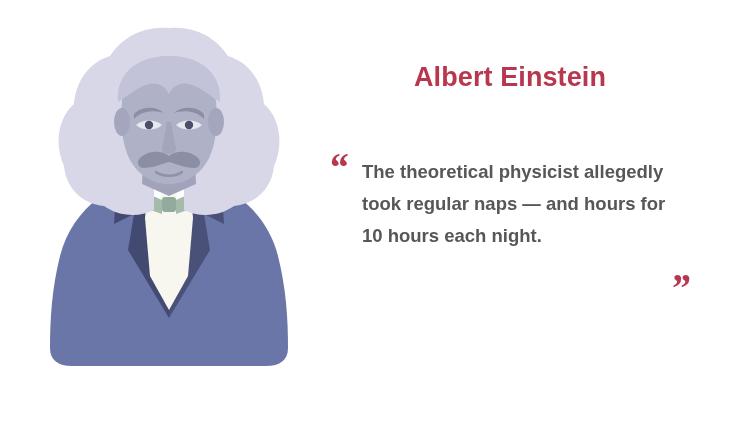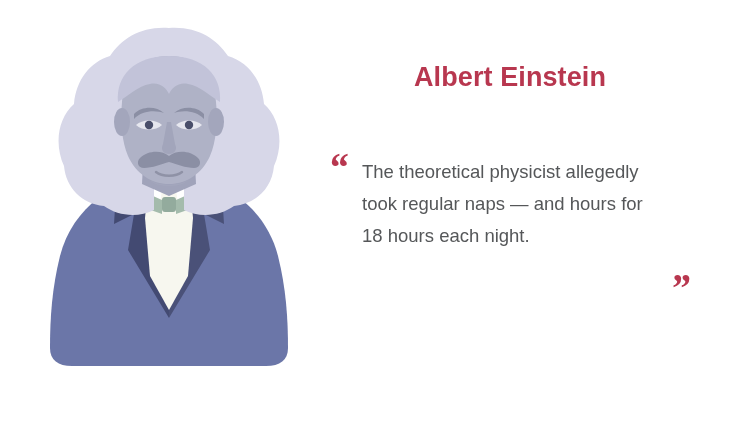--- a/index.html
+++ b/index.html
@@ -94,20 +94,21 @@
     top: 14px;
     width: 340px;
     font-size: 18.5px;
     line-height: 32px;
     color: #555759;
     font-family: "Liberation Sans", sans-serif;
   }
   #quote-text .qline {
     display: block;
     white-space: nowrap;
+    font-weight: bold;
   }
 </style>
 </head>
 <body>
 
 <div id="slide">
 
   <div id="portrait-panel">
     <svg id="portrait-svg" viewBox="0 0 262 355">
 
@@ -223,20 +224,20 @@
 
     <div id="person-name">Albert Einstein</div>
 
     <div id="quote-block">
 
       <span class="quote-mark" id="quote-open">“</span>
 
       <div id="quote-text">
         <span class="qline">The theoretical physicist allegedly</span>
         <span class="qline">took regular naps — and hours for</span>
-        <span class="qline">18 hours each night.</span>
+        <span class="qline">10 hours each night.</span>
       </div>
 
       <span class="quote-mark" id="quote-close">”</span>
     </div>
   </div>
 
 </div>
 
 </body></html>

